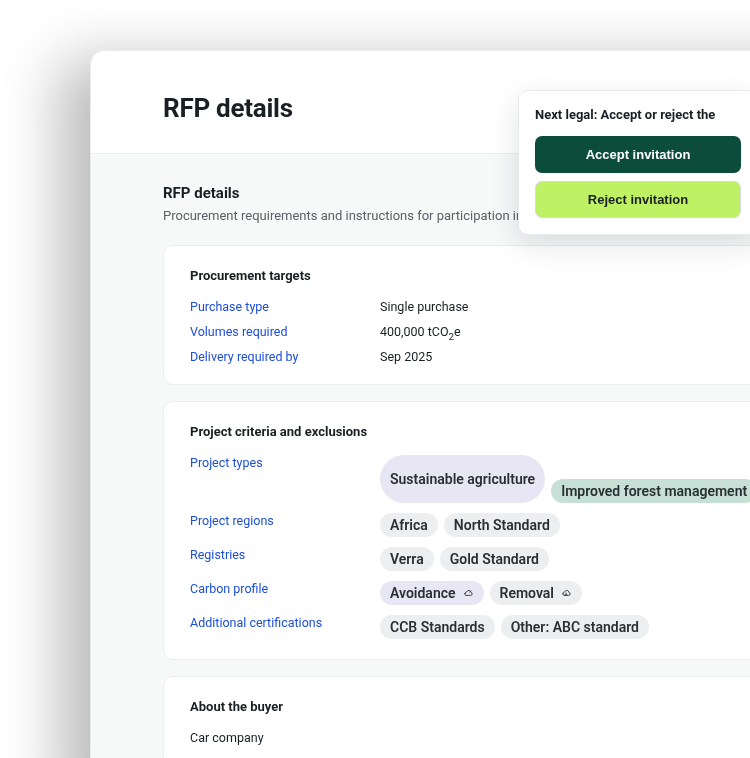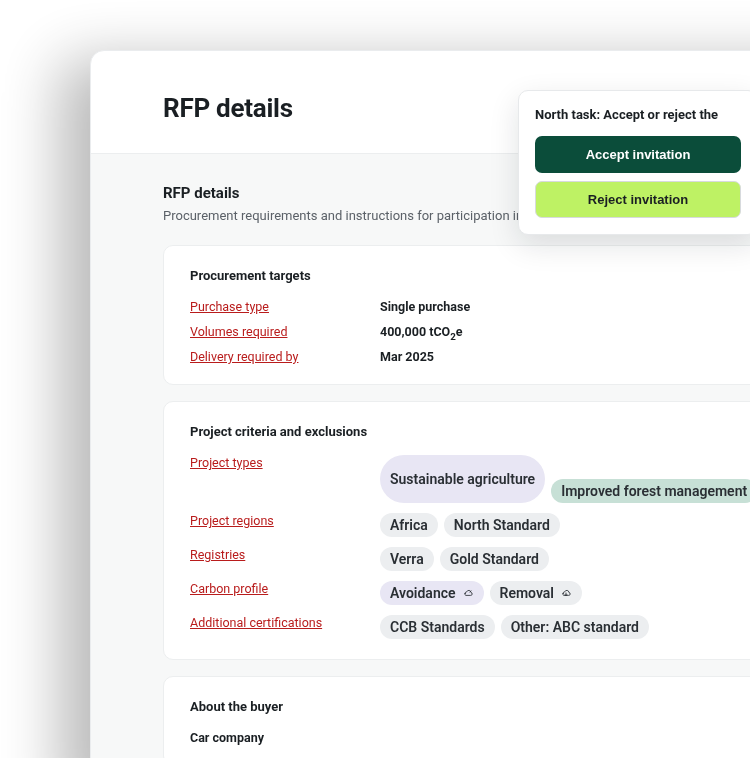--- a/index.html
+++ b/index.html
@@ -80,27 +80,26 @@
     }
     .row {
       display: flex;
       align-items: flex-start;
       margin-bottom: 10px;
       font-size: 12.5px;
     }
     .row:last-child { margin-bottom: 0; }
     .row-label {
       width: 190px;
-      color: #b91c1c;
+      color: #1d4ed8;
       flex-shrink: 0;
-      text-decoration: underline;
     }
     .row-value {
       color: #1a1f23;
-      font-weight: 700;
+      font-weight: 400;
     }
     .row-value .sub2 {
       font-size: .78em;
       vertical-align: sub;
       line-height: 0;
     }
     .tags {
       display: flex;
       flex-wrap: wrap;
       gap: 6px;
@@ -186,21 +185,21 @@
         <div class="row">
           <div class="row-label">Purchase type</div>
           <div class="row-value">Single purchase</div>
         </div>
         <div class="row">
           <div class="row-label">Volumes required</div>
           <div class="row-value">400,000 tCO<span class="sub2">2</span>e</div>
         </div>
         <div class="row">
           <div class="row-label">Delivery required by</div>
-          <div class="row-value">Mar 2025</div>
+          <div class="row-value">Sep 2025</div>
         </div>
       </div>
 
       <div class="card">
         <div class="card-title">Project criteria and exclusions</div>
 
         <div class="row">
           <div class="row-label">Project types</div>
           <div class="tags">
               <span class="tag purple">
@@ -266,17 +265,17 @@
       <div class="card">
         <div class="card-title">About the buyer</div>
         <div class="row">
           <div class="row-value">Car company</div>
         </div>
       </div>
     </div>
   </div>
 
   <div class="task-popup">
-    <div class="task-title">North task: Accept or reject the</div>
+    <div class="task-title">Next legal: Accept or reject the</div>
     <button class="btn primary">Accept invitation</button>
     <button class="btn secondary">Reject invitation</button>
   </div>
 </div>
 
 </body></html>

